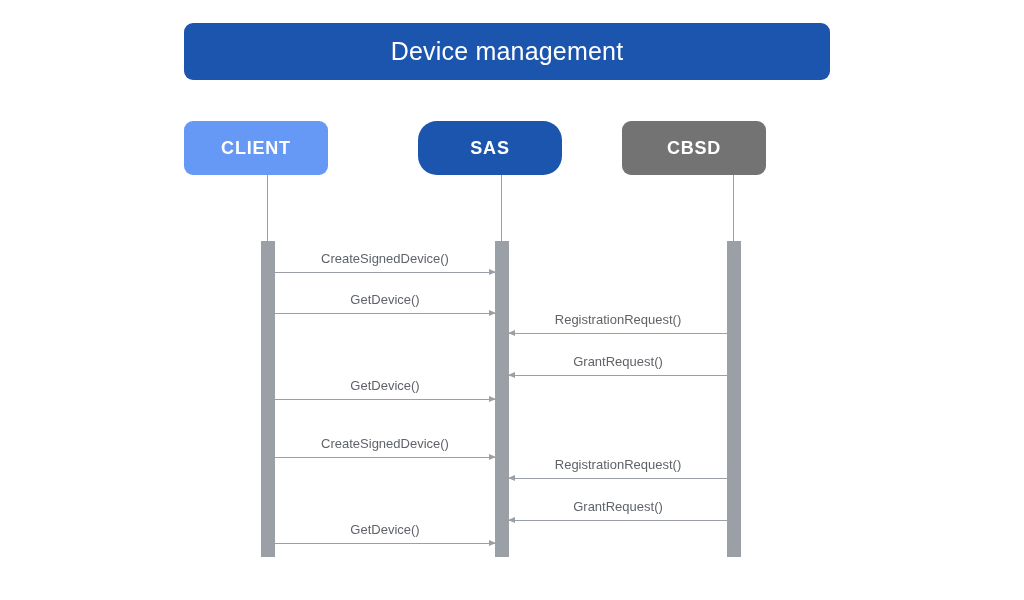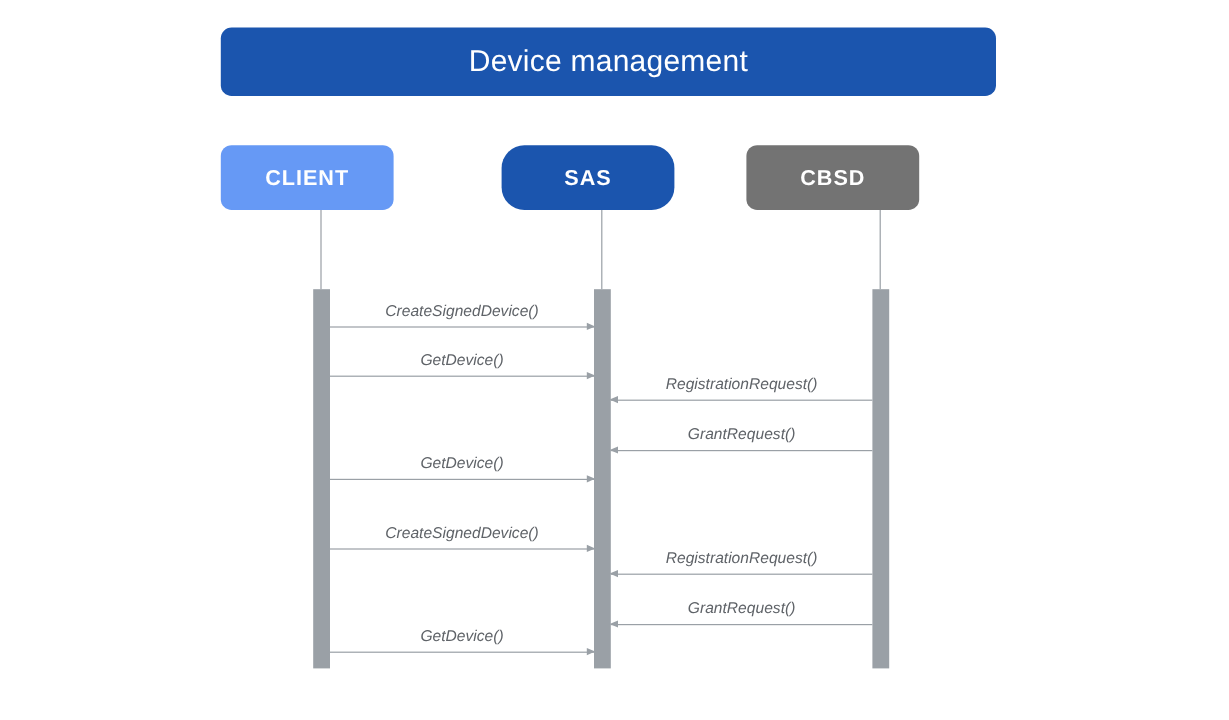--- a/index.html
+++ b/index.html
@@ -108,21 +108,20 @@
   .msg-label {
     position: absolute;
     bottom: 6px;
     width: 100%;
     text-align: center;
     color: #5F6368;
     font-size: 13px;
     font-weight: 400;
     white-space: nowrap;
     line-height: 15px;
-    font-style: italic;
   }
 </style>
 </head>
 <body>
 
 <div id="canvas">
 
   <div class="title-bar">
     <span class="title-text">Device management</span>
   </div>

